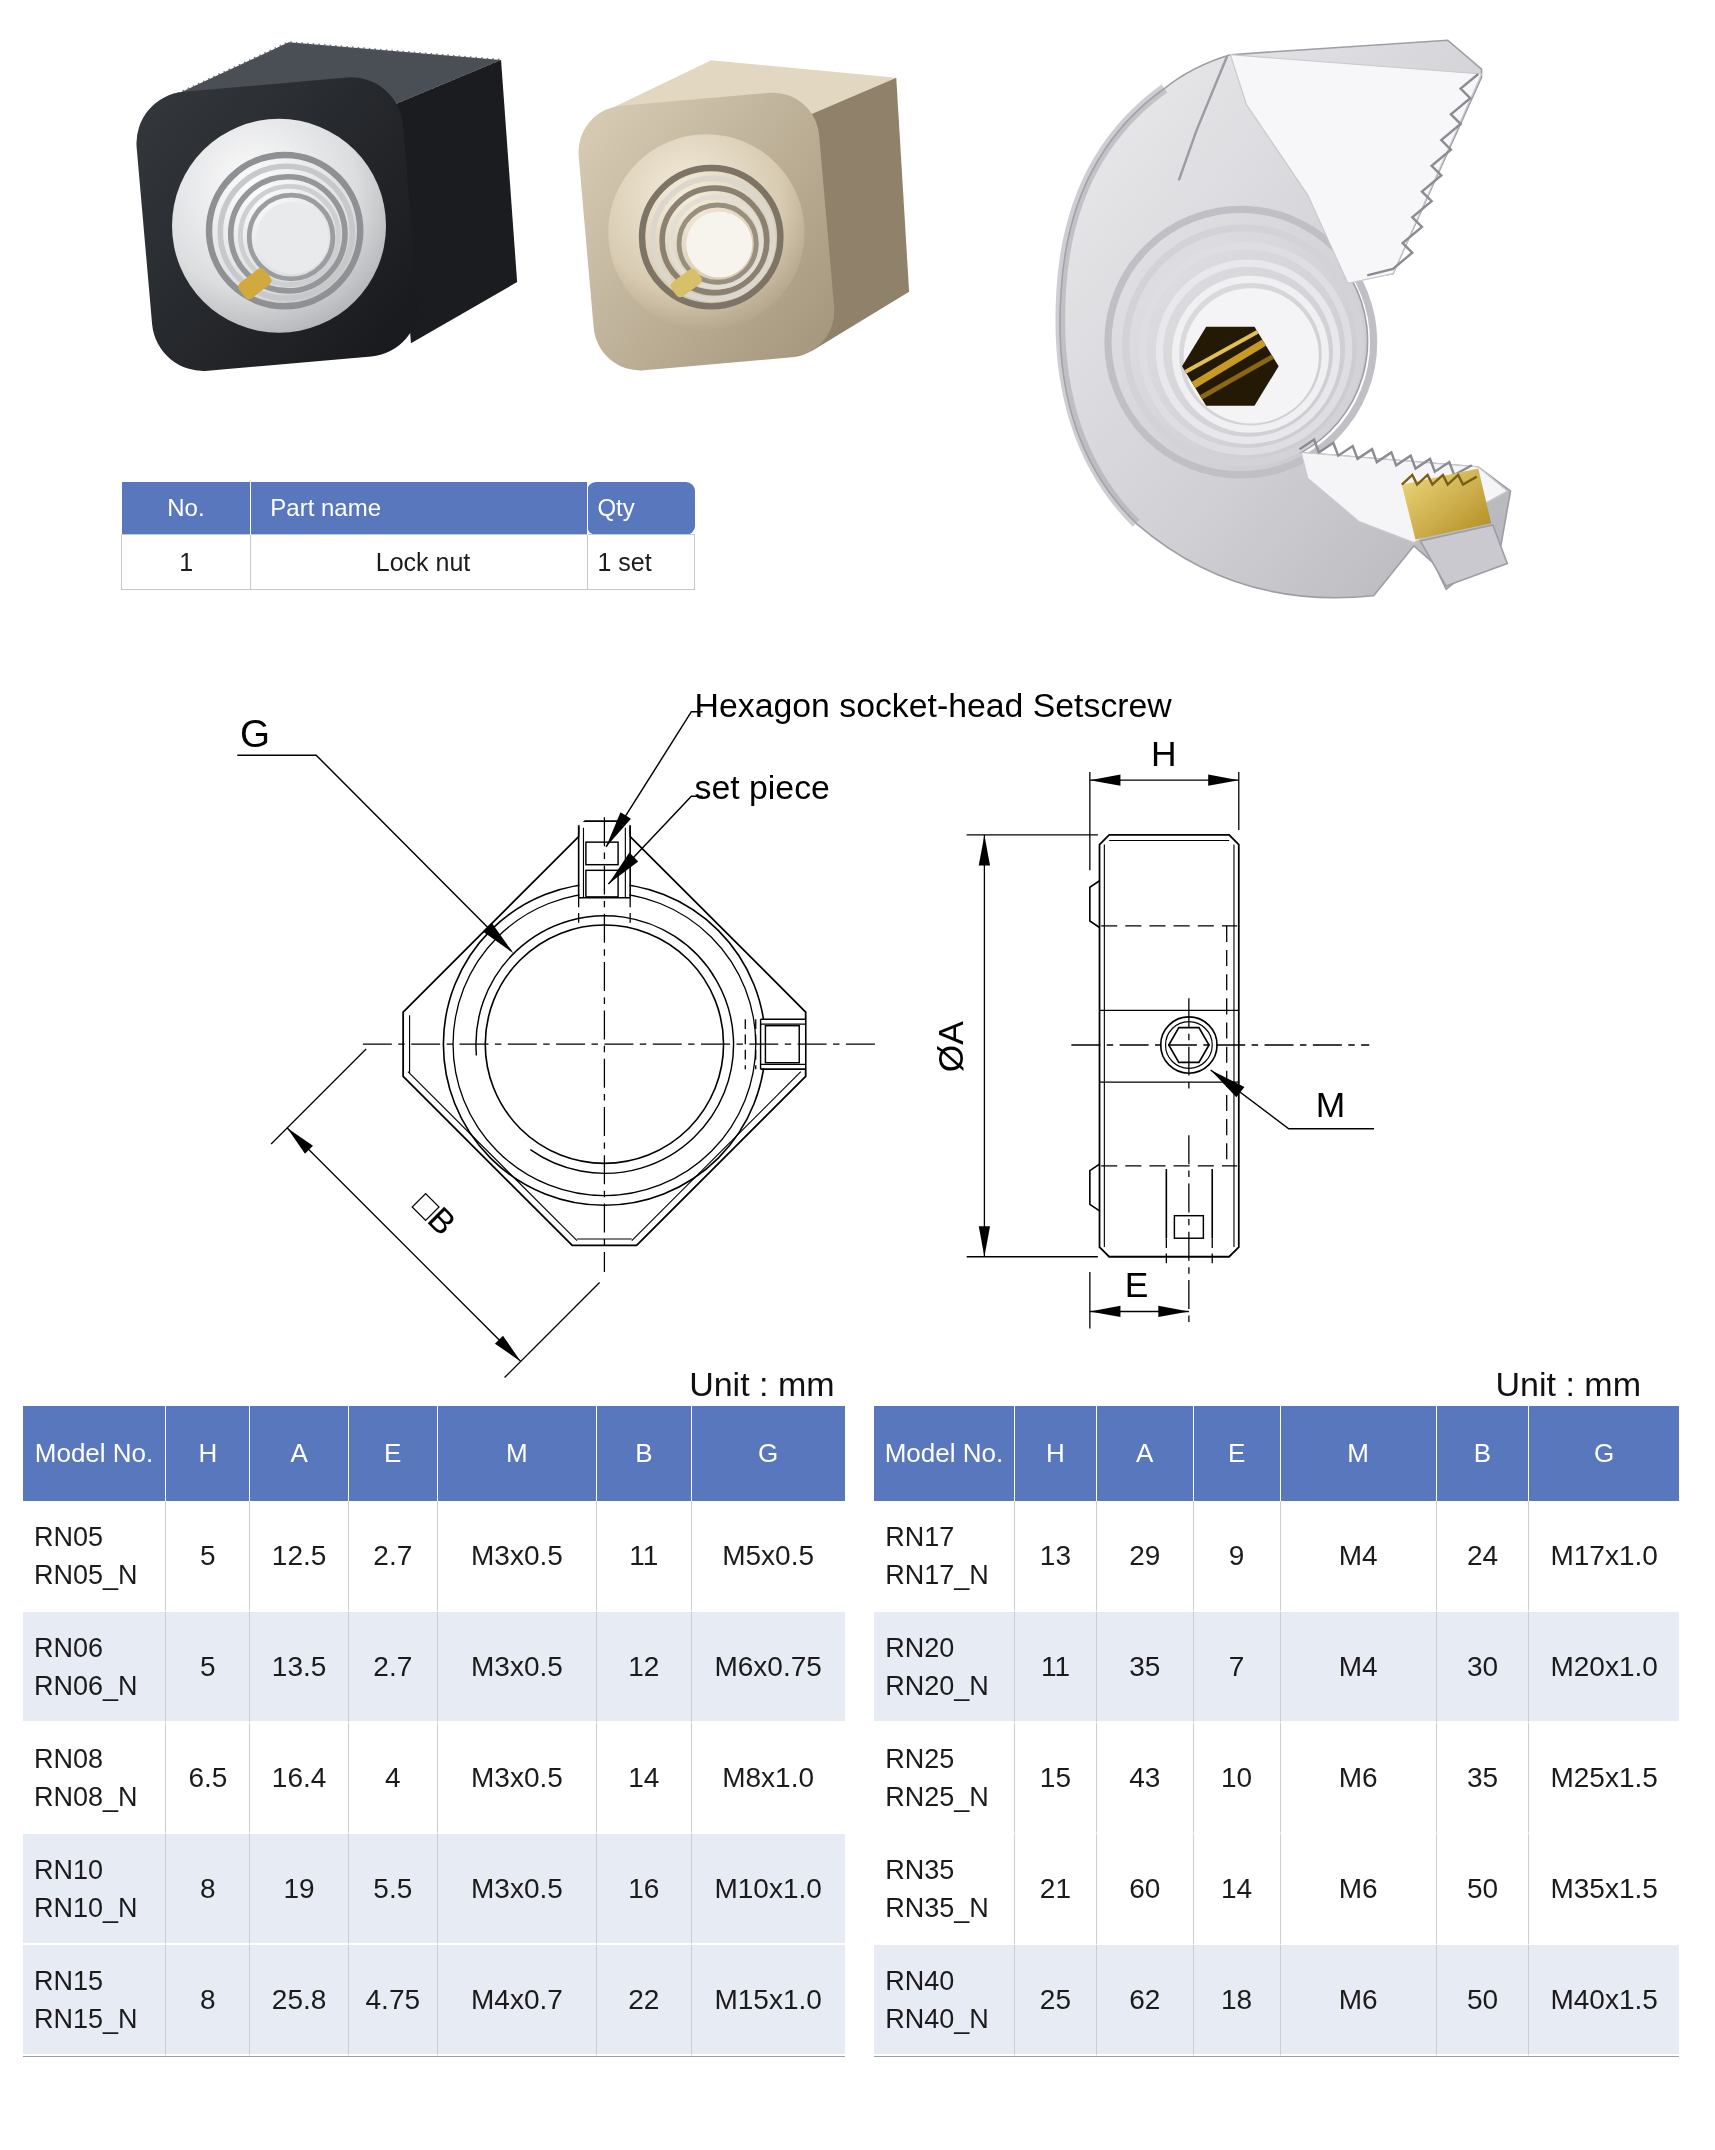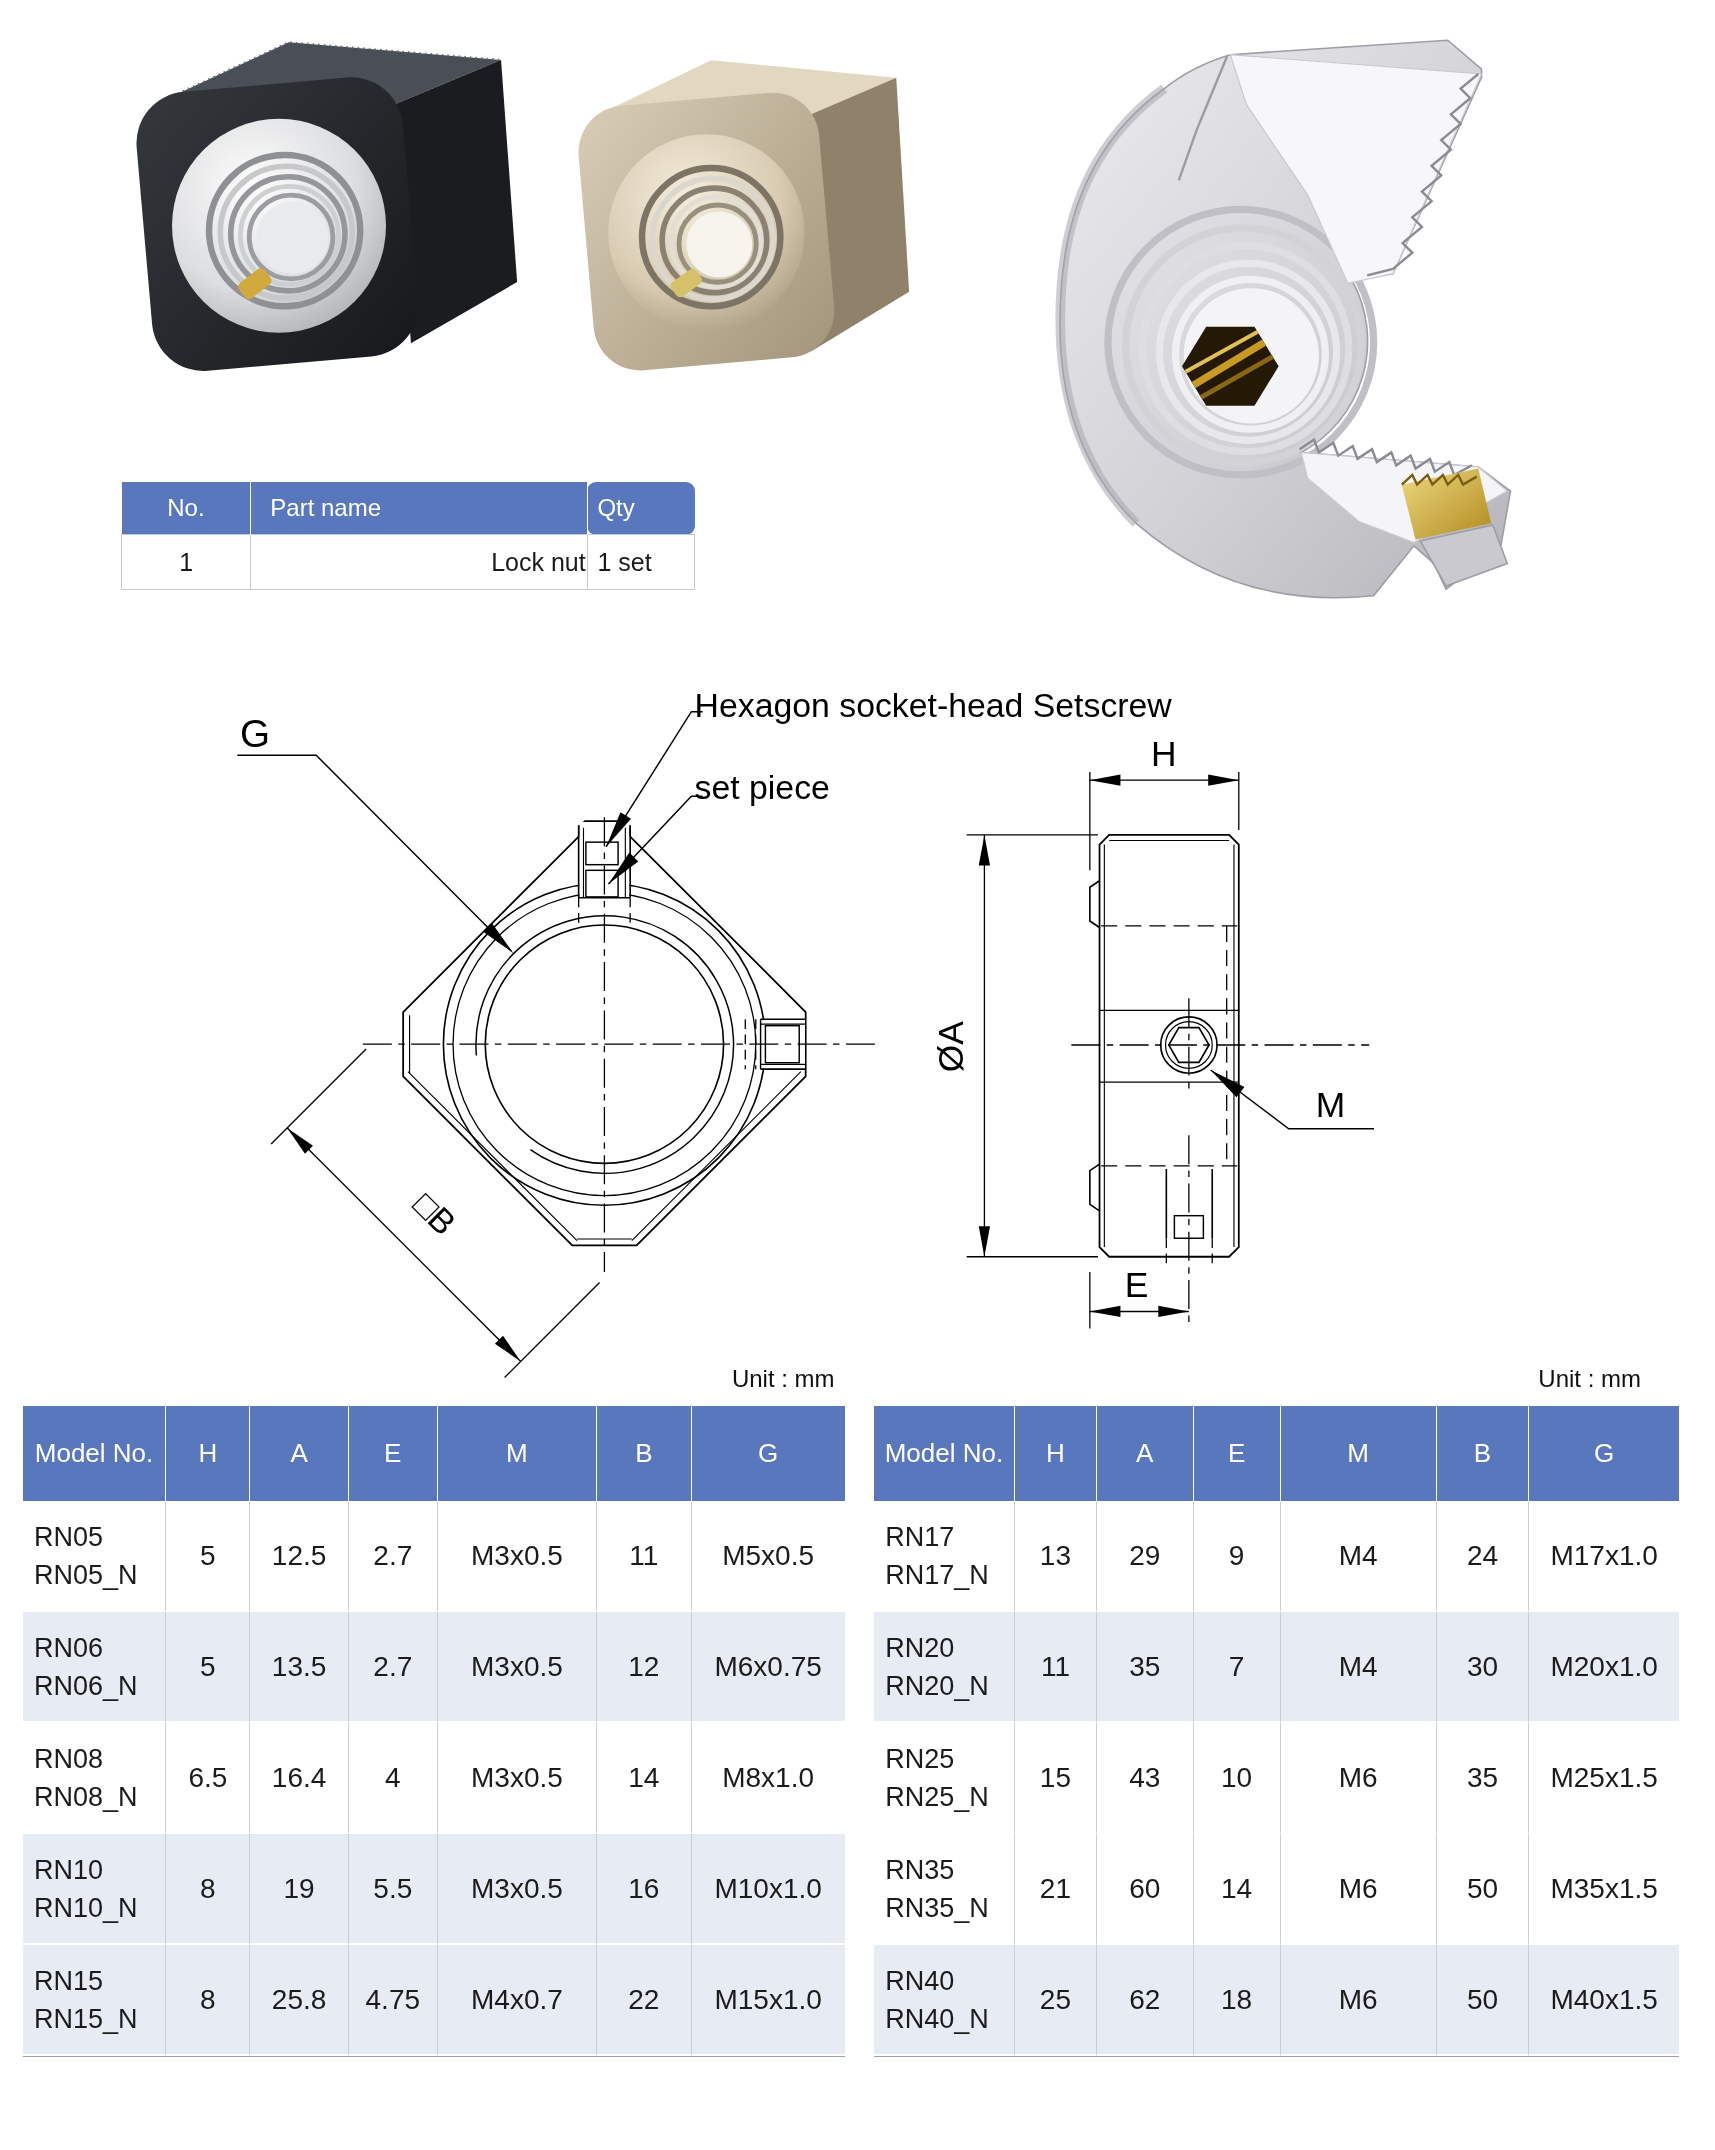--- a/index.html
+++ b/index.html
@@ -7,27 +7,27 @@
         font-family:"Liberation Sans",sans-serif;color:#1b1b1b;overflow:hidden;}
   .abs{position:absolute;}
 
   
   #parts-table{left:121px;top:482px;width:574px;border-collapse:collapse;table-layout:fixed;}
   #parts-table th{background:#5877BC;color:#fff;font-weight:normal;font-size:24px;height:50px;
                   border-right:1.6px solid #ffffff;}
   #parts-table th:last-child{border-right:none;}
   #parts-table td{background:#fff;font-size:25px;height:52px;border:0.8px solid #c5c9cf;}
   #parts-table .c-no{width:23.5%;text-align:center;}
-  #parts-table .c-name{width:58.6%;text-align:right;padding-left:9px;}
+  #parts-table .c-name{width:58.6%;text-align:center;padding-left:9px;}
   #parts-table .c-qty{width:17.9%;text-align:left;padding-left:9.7px;border-radius:9px;}
   #parts-table th.c-name{text-align:left;padding-left:19px;margin-top:23px;}
   #parts-table th.c-qty{text-align:left;padding-left:9.7px;}
 
   
-  .unit-label{font-size:24px;color:#111;text-align:right;}
+  .unit-label{font-size:34px;color:#111;text-align:right;}
   #unit-left{left:22.6px;top:1365px;width:812px;}
   #unit-right{left:874px;top:1365px;width:767px;}
 
   
   .spec{border-collapse:separate;border-spacing:0;table-layout:fixed;border-bottom:1.6px solid #9ba1a9;}
   #spec-left{left:22.6px;top:1406px;width:822px;}
   #spec-right{left:874px;top:1406px;width:805px;}
   .spec th{background:#5877BC;color:#fff;font-weight:normal;font-size:26px;height:93px;
            border-right:1.6px solid #fff;}
   .spec th:last-child{border-right:none;}

